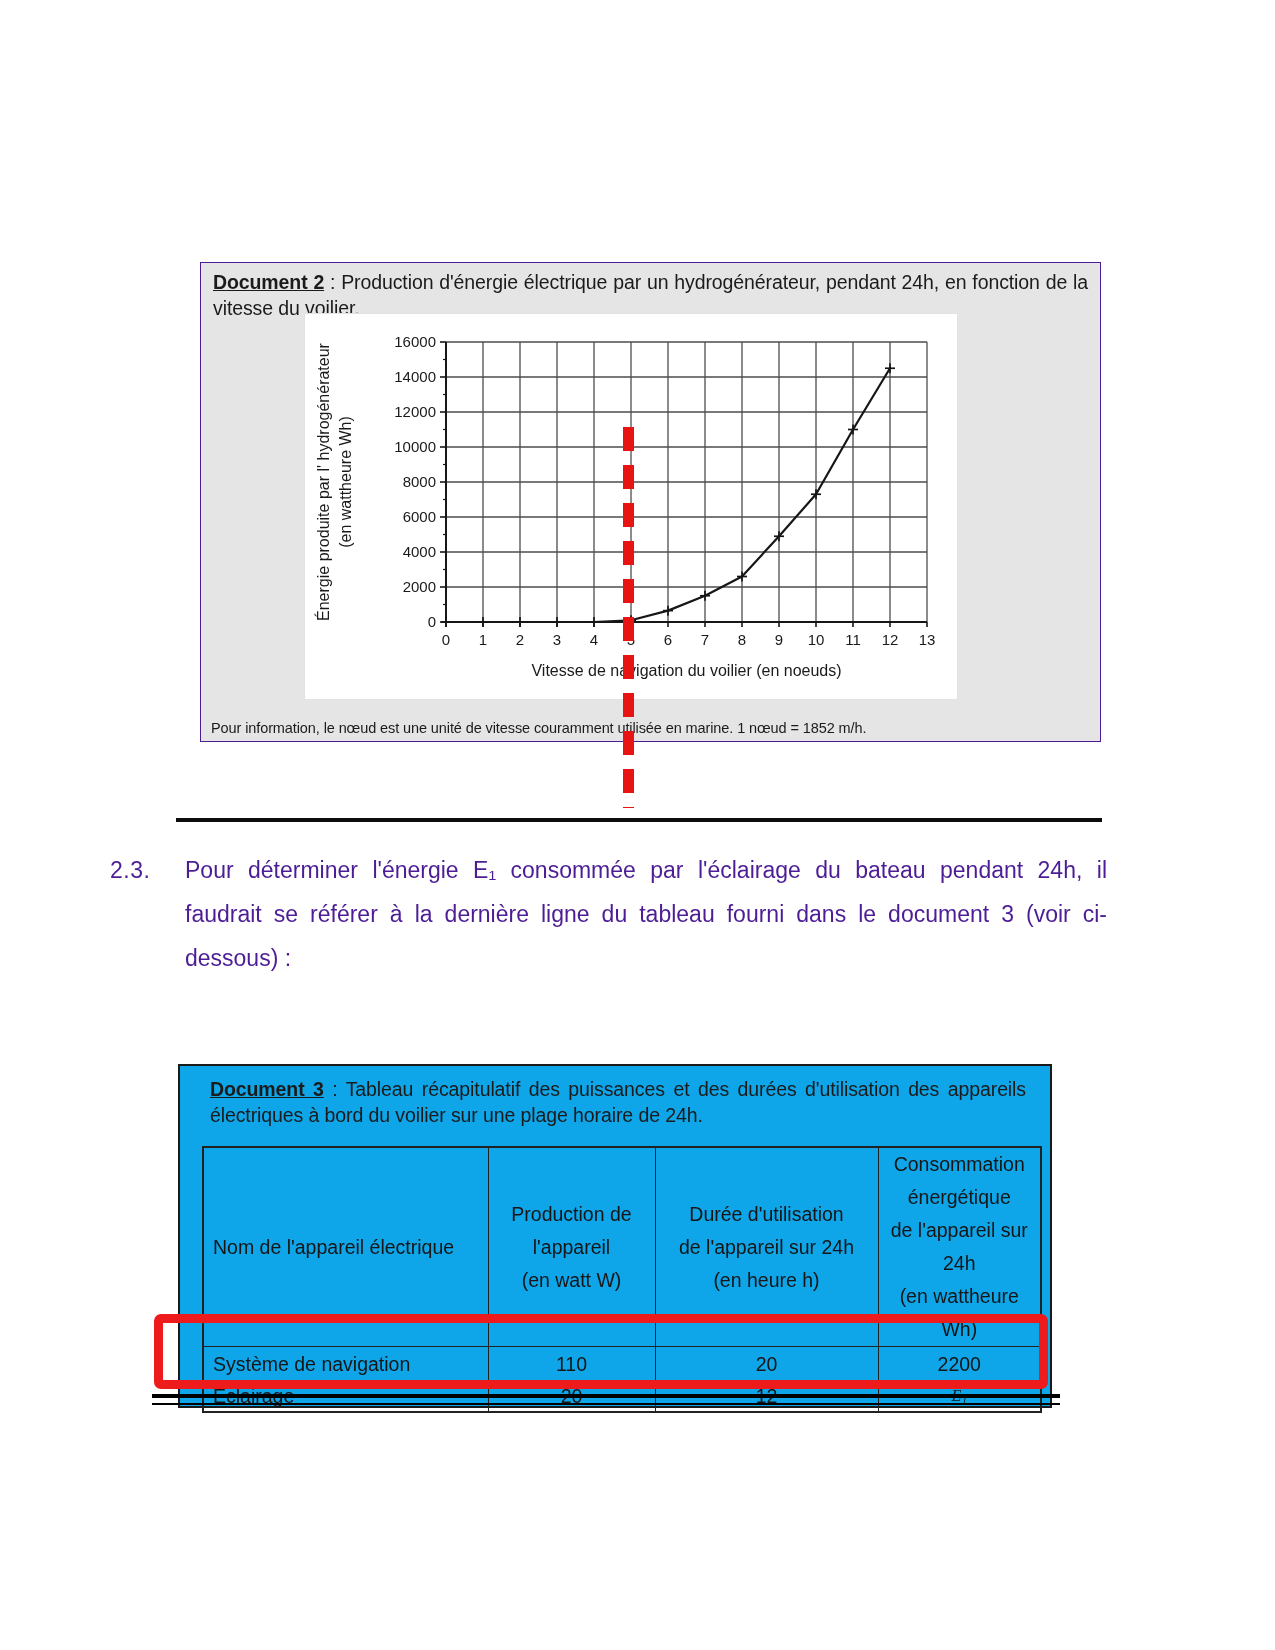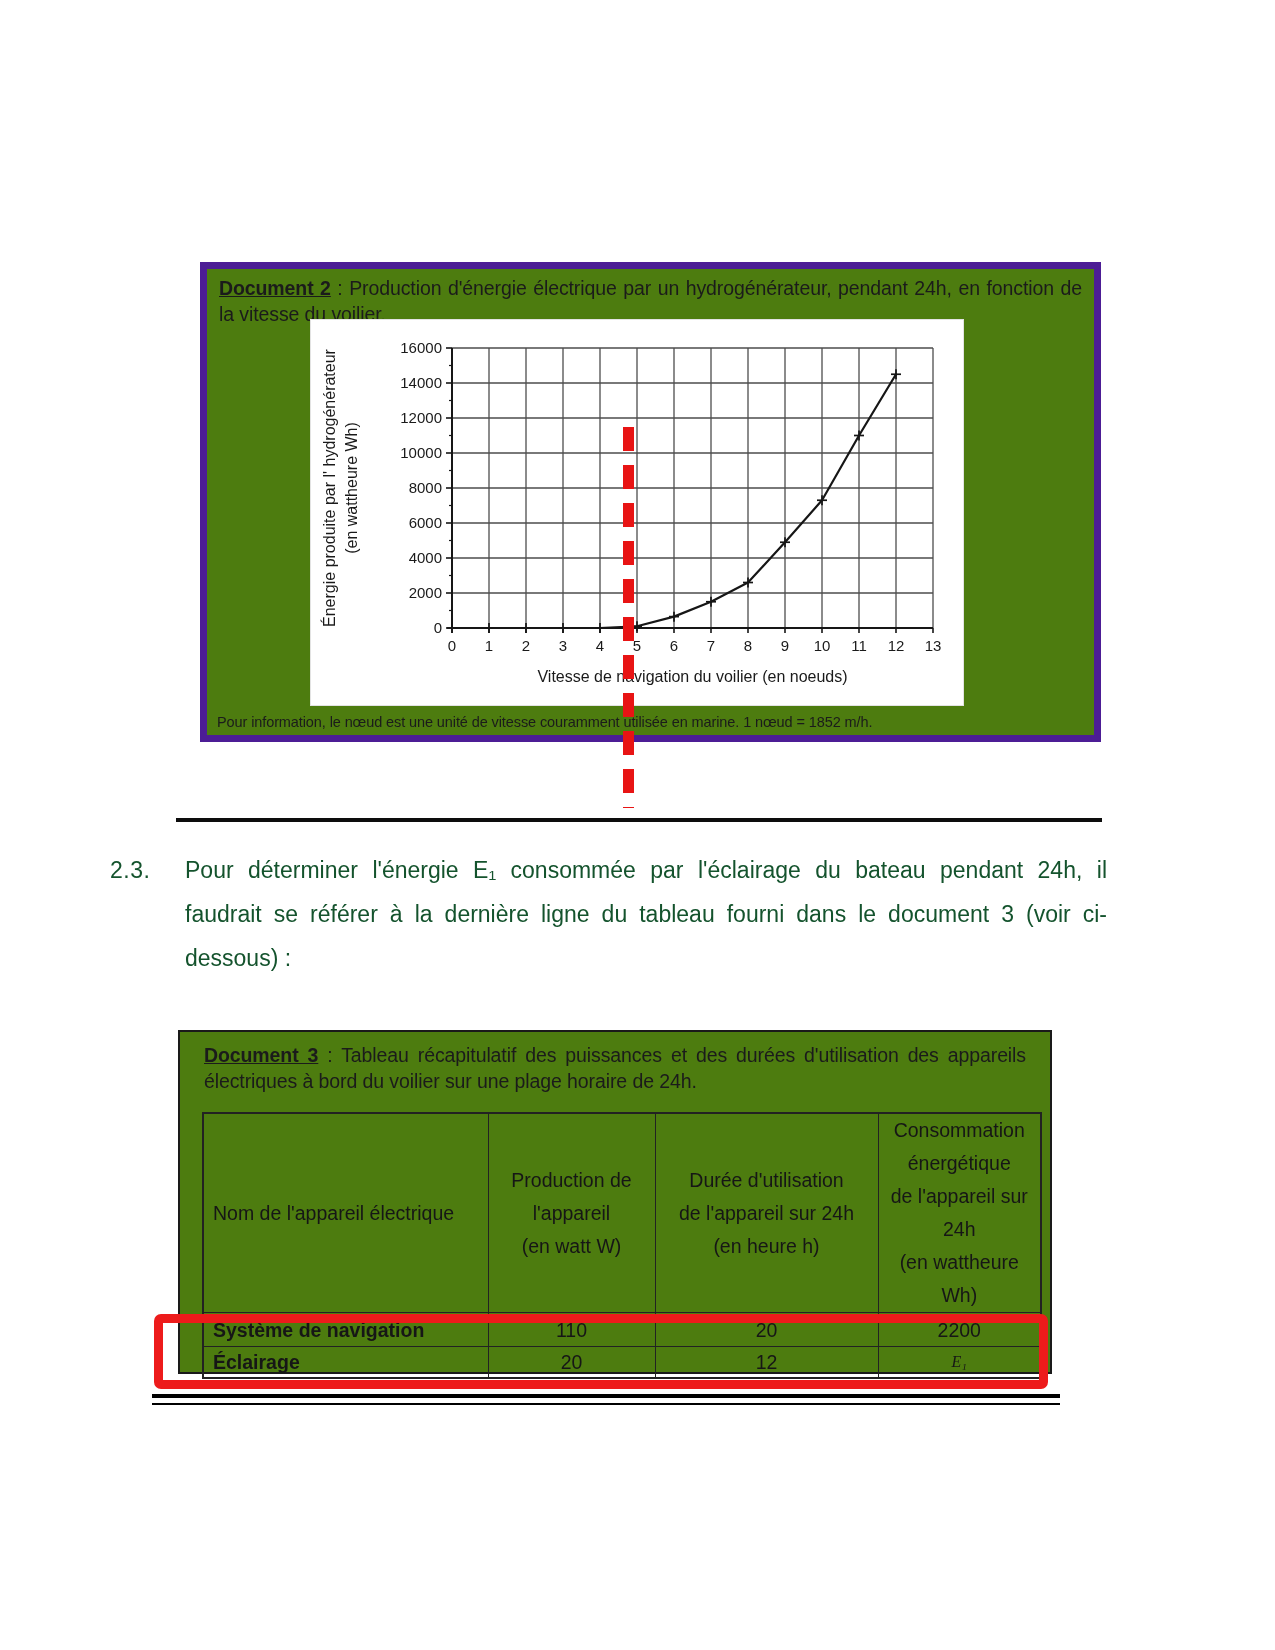--- a/index.html
+++ b/index.html
@@ -1,59 +1,59 @@
 <!DOCTYPE html>
 <html><head>
 <meta charset="utf-8">
 <style>
   html,body{margin:0;padding:0;background:#ffffff;}
   .page{position:relative;width:1275px;height:1650px;background:#ffffff;overflow:hidden;
         font-family:"Liberation Sans","DejaVu Sans",sans-serif;color:#1b1b1b;}
 
   
   .doc2-box{position:absolute;left:200px;top:262px;width:901px;height:480px;
-            border:7px solid #4c1d95;box-sizing:border-box;background:#4d7c0f;}
+            border:1px solid #4c1d95;box-sizing:border-box;background:#e5e5e5;}
   .doc-title{margin:6px 12px 0 12px;font-size:19.5px;line-height:26px;text-align:justify;letter-spacing:-0.1px;}
   .doc-label{font-weight:bold;text-decoration:underline;}
 
   .chart-wrap{position:absolute;left:103px;top:50px;width:652px;height:385px;
               border:1px solid #e3e3e3;background:#ffffff;}
   .chart-wrap svg{display:block;}
   .tick{font-size:15px;fill:#1a1a1a;font-family:"Liberation Sans","DejaVu Sans",sans-serif;}
   .axis-label{font-size:16px;fill:#1a1a1a;font-family:"Liberation Sans","DejaVu Sans",sans-serif;}
 
   .footnote{position:absolute;left:10px;bottom:5px;margin:0;font-size:14.5px;letter-spacing:-0.1px;}
 
   
   .red-dash{position:absolute;left:623px;top:427px;width:11px;height:381px;z-index:5;
             background:repeating-linear-gradient(180deg,#e81414 0px,#e81414 24px,transparent 24px,transparent 38px);}
 
   
   .hr-sep{position:absolute;left:176px;top:818px;width:926px;height:4px;background:#0d0d0d;}
 
   
-  .question{position:absolute;left:110px;top:857px;width:1000px;font-size:23px;color:#14532d;}
+  .question{position:absolute;left:110px;top:857px;width:1000px;font-size:23px;color:#4c1d95;}
   .qnum{position:absolute;left:0;top:0;letter-spacing:0.5px;}
   .qtext{margin-left:75px;width:922px;}
   .qline{line-height:27px;margin-bottom:17px;white-space:normal;}
   .just{text-align:justify;text-align-last:justify;}
 
   
-  .doc3-box{position:absolute;left:178px;top:1030px;width:874px;height:344px;
-            border:2px solid #1a1a1a;box-sizing:border-box;background:#4d7c0f;}
+  .doc3-box{position:absolute;left:178px;top:1064px;width:874px;height:344px;
+            border:2px solid #1a1a1a;box-sizing:border-box;background:#0ea5e9;padding-left:6px;}
   .doc3-box .doc-title{margin:10px 24px 0 24px;}
 
   table.appliance{position:absolute;left:22px;top:80px;width:838px;border-collapse:collapse;
                   table-layout:fixed;font-size:19.5px;color:#161616;border:2.5px solid #222;}
   table.appliance th,table.appliance td{border:1.5px solid #222;box-sizing:border-box;overflow:hidden;}
   table.appliance th{font-weight:normal;text-align:center;vertical-align:middle;
                      white-space:pre-line;line-height:33px;height:146px;padding:0 4px;margin-top:23px;}
   table.appliance th.first{text-align:left;padding-left:9px;}
   table.appliance td{text-align:center;vertical-align:middle;line-height:22px;padding:0 4px;}
-  table.appliance td.first{text-align:left;padding-left:9px;font-weight:bold;}
+  table.appliance td.first{text-align:left;padding-left:9px;}
   tr.r1{height:34px;} tr.r2{height:33px;} tr.r3{height:31px;}
   .evalue{font-style:italic;font-family:"Liberation Serif","DejaVu Serif",serif;font-size:16px;}
 
   
   .red-box{position:absolute;left:154px;top:1314px;width:894px;height:75px;
            border:9px solid #ed1b1b;border-radius:7px;box-sizing:border-box;z-index:6;background:transparent;}
 
   
   .double-rule{position:absolute;left:152px;top:1394px;width:908px;height:11px;box-sizing:border-box;
                border-top:4.5px solid #000;border-bottom:2.5px solid #000;}

